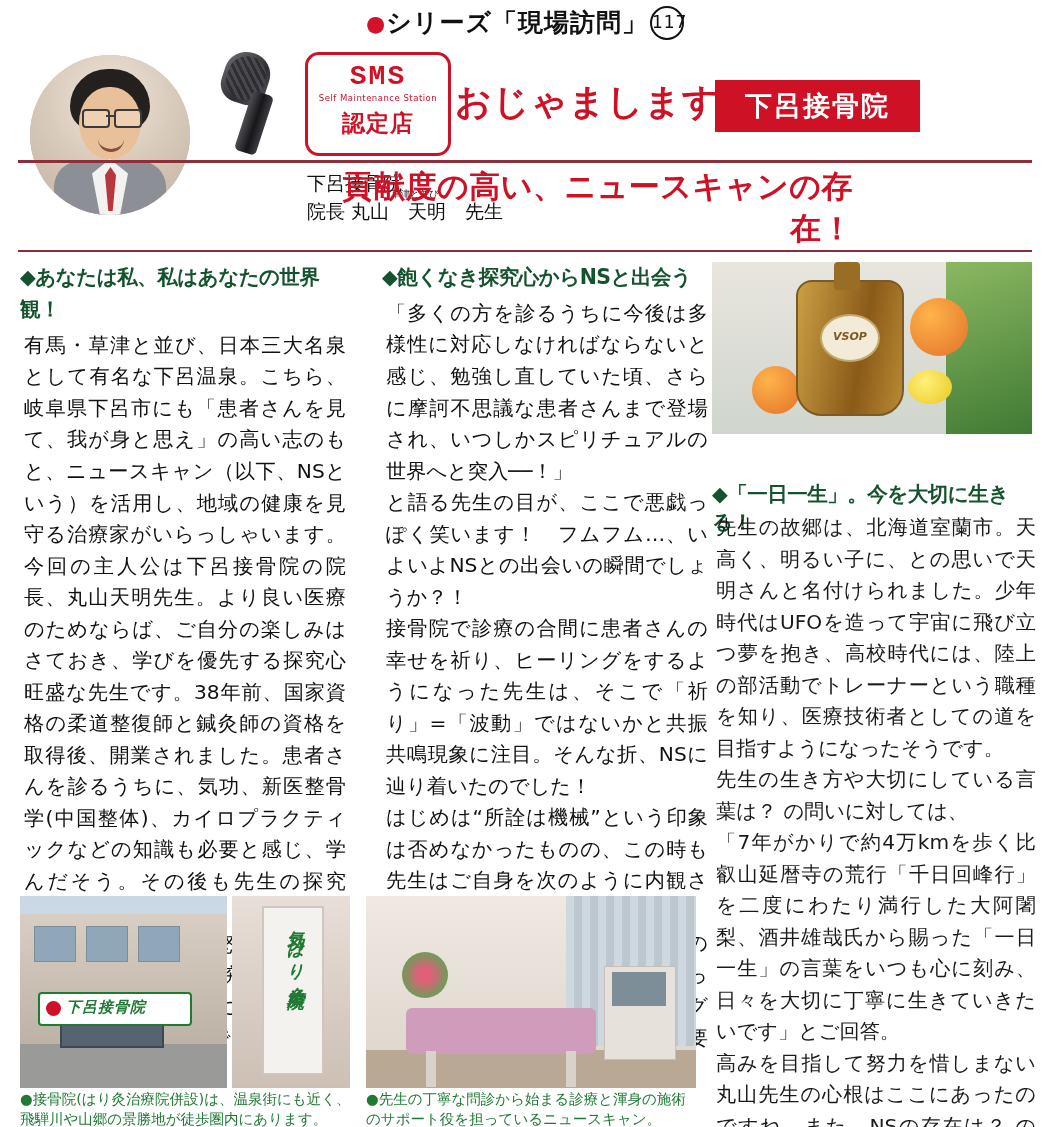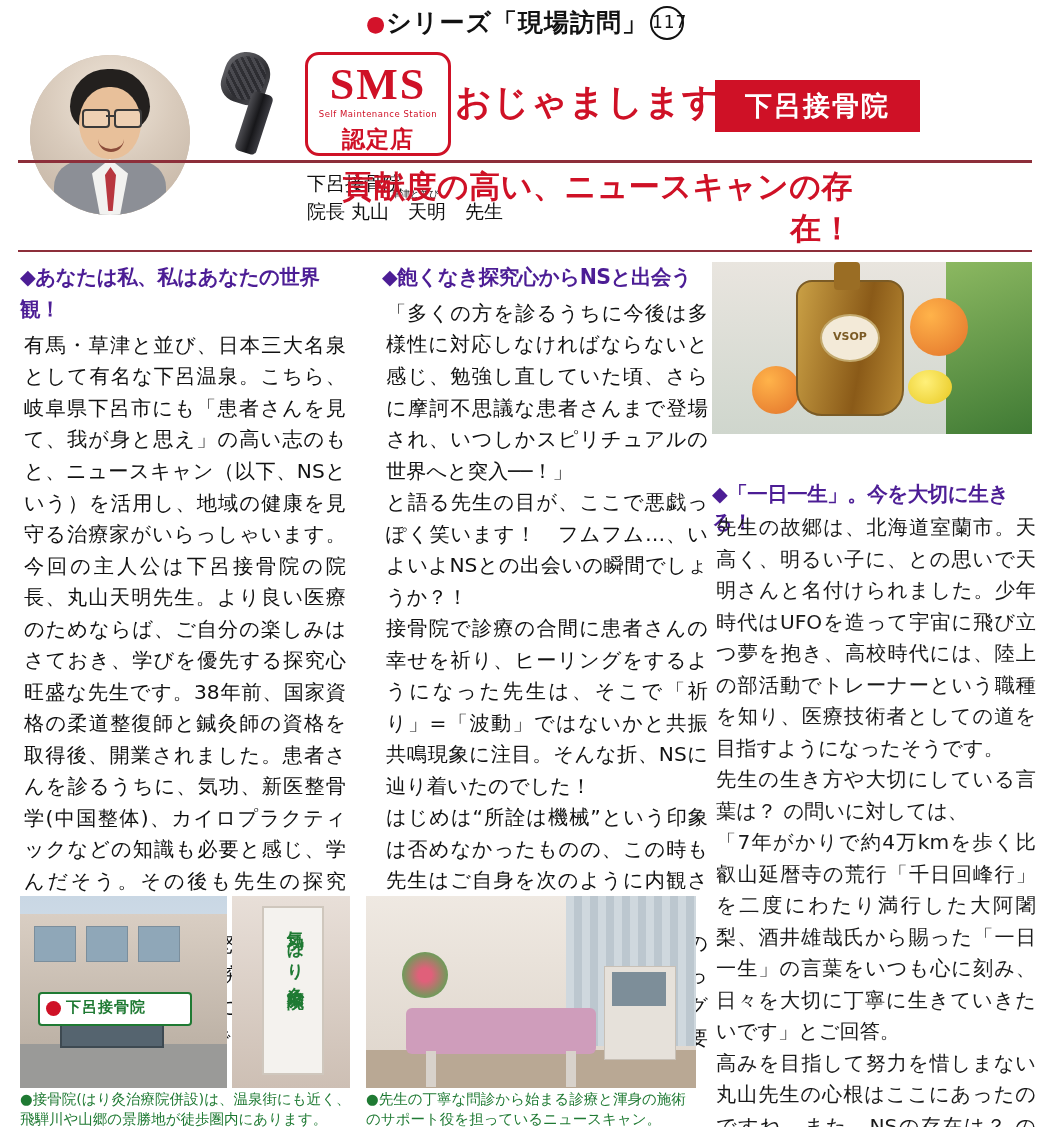--- a/index.html
+++ b/index.html
@@ -44,21 +44,21 @@
   .mic{position:absolute;left:205px;top:52px;width:90px;height:110px;}
   .mic .head{position:absolute;left:18px;top:0;width:46px;height:52px;border-radius:22px 22px 18px 18px;background:linear-gradient(120deg,#6f6f74,#2f2f33 60%,#55555a);transform:rotate(18deg);}
   .mic .mesh{position:absolute;left:22px;top:4px;width:38px;height:44px;border-radius:20px;background:repeating-linear-gradient(45deg,#4a4a50 0 3px,#2b2b30 3px 6px);transform:rotate(18deg);opacity:.85;}
   .mic .body{position:absolute;left:38px;top:40px;width:22px;height:62px;background:linear-gradient(90deg,#4d4d52,#17171a 55%,#3c3c42);transform:rotate(18deg);border-radius:5px;}
 
   .sms-badge{
     position:absolute;left:305px;top:52px;width:140px;height:98px;
     border:3px solid #cf1126;border-radius:14px;background:#fff;
     text-align:center;color:#cf1126;
   }
-  .sms-badge .sms{font-size:44px;font-weight:bold;letter-spacing:2px;line-height:1;margin-top:8px;font-family:Liberation Serif, serif;}
+  .sms-badge .sms{font-size:28px;font-weight:bold;letter-spacing:2px;line-height:1;margin-top:8px;font-family:Liberation Mono, monospace;}
   .sms-badge .sub{font-size:8.5px;letter-spacing:.5px;margin-top:2px;}
   .sms-badge .nintei{font-size:23px;font-weight:bold;margin-top:5px;letter-spacing:1px;}
 
   .ojama{
     position:absolute;left:455px;top:78px;font-size:36px;font-weight:bold;color:#cf1126;
     letter-spacing:1px;font-family:"DejaVu Sans","Liberation Sans",sans-serif;
   }
   .clinic-tag{
     position:absolute;left:715px;top:80px;width:205px;height:52px;background:#cf1126;
     color:#fff;font-size:27px;font-weight:bold;text-align:center;line-height:52px;letter-spacing:2px;
@@ -77,25 +77,25 @@
     position:absolute;right:18px;top:166px;width:540px;text-align:right;
     color:#cf1126;font-size:31px;font-weight:bold;line-height:1.35;letter-spacing:.5px;
   }
   .hr-mid{position:absolute;left:18px;top:250px;width:1014px;height:2px;background:#8d2f3a;}
 
   
   .col{position:absolute;top:262px;font-size:20.2px;line-height:1.56;color:#111;}
   .col1{left:20px;width:330px;}
   .col2{left:382px;width:330px;}
 
-  .sub-h{color:#4c1d95;font-weight:bold;font-size:20.5px;margin-bottom:2px;letter-spacing:-.5px;}
+  .sub-h{color:#14532d;font-weight:bold;font-size:20.5px;margin-bottom:2px;letter-spacing:-.5px;}
   p.body{margin:4px;text-align:justify;text-justify:inter-ideograph;}
 
   
-  .photo{position:absolute;overflow:hidden;background:#7dd3fc;}
+  .photo{position:absolute;overflow:hidden;background:#7dd3fc;font-style:italic;}
   .cap{position:absolute;color:#1f7a33;font-size:14.5px;line-height:1.35;}
 
   
   .ph1{left:20px;top:896px;width:207px;height:192px;}
   .ph1 .sky{position:absolute;inset:0;background:linear-gradient(#c9d7e4,#e7eef3);}
   .ph1 .bld{position:absolute;left:0;top:18px;width:207px;height:130px;background:linear-gradient(#d9cec3,#bdb2a6);}
   .ph1 .win{position:absolute;background:#8fa7b8;border:1px solid #7b8e9c;}
   .ph1 .sign{position:absolute;left:18px;top:96px;width:150px;height:30px;background:#fff;border:2px solid #1f7a33;border-radius:4px;}
   .ph1 .sign .t{position:absolute;left:26px;top:4px;font-size:15px;color:#1f7a33;font-weight:bold;letter-spacing:1px;}
   .ph1 .sign .c{position:absolute;left:6px;top:7px;width:15px;height:15px;border-radius:50%;background:#cf1126;}

